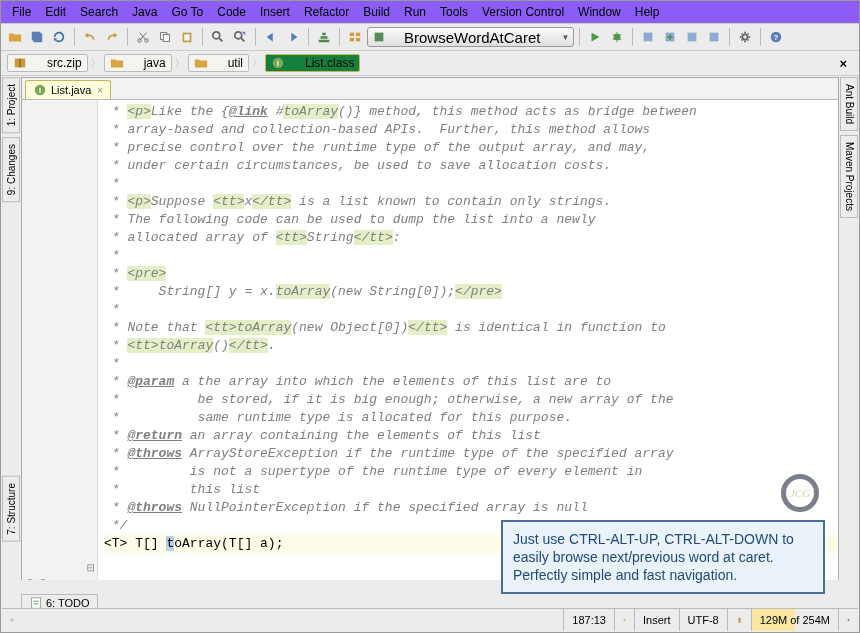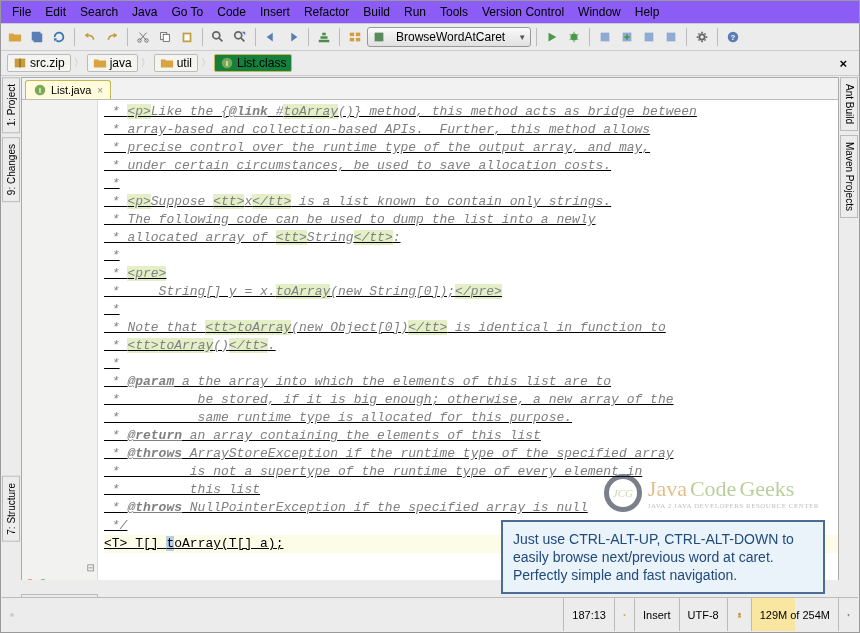--- a/index.html
+++ b/index.html
@@ -11,21 +11,21 @@
 
 
 .toolbar { display: flex; align-items: center; background: #ececec; padding: 3px 4px; border-bottom: 1px solid #ccc; gap: 2px; }
 .toolbar .icon-btn { width: 20px; height: 20px; display: flex; align-items: center; justify-content: center; border: 1px solid transparent; cursor: default; }
 .toolbar .sep { width: 1px; height: 18px; background: #bbb; margin: 0 3px; }
 .combo { display: flex; align-items: center; background: linear-gradient(#fafafa,#e0e0e0); border: 1px solid #999; border-radius: 3px; padding: 1px 4px; height: 20px; }
 .combo .drop { margin-left: 3px; font-size: 8px; color: #555; }
 
 
 .breadcrumb { display: flex; align-items: center; background: #ececec; padding: 3px 6px; border-bottom: 1px solid #ccc; gap: 3px; }
-.crumb { display: flex; align-items: center; background: #f4f4f0; border: 1px solid #bbb; border-radius: 2px; padding: 1px 5px; gap: 3px; }
+.crumb { display: flex; align-items: center; background: #f4f4f0; border: 1px solid #bbb; border-radius: 2px; padding: 1px 5px; gap: 20px; }
 .crumb.active { background: #15803d; border-color: #c4b556; }
 .breadcrumb .chev { color: #aaa; font-size: 10px; }
 .close-x { margin-left: auto; padding: 0 6px; font-weight: bold; font-size: 13px; cursor: default; }
 
 
 .side-left { position: absolute; left: 1px; top: 76px; width: 18px; display: flex; flex-direction: column; gap: 4px; }
 .side-btn { writing-mode: vertical-rl; transform: rotate(180deg); background: #ececec; border: 1px solid #bbb; padding: 6px 1px; font-size: 10px; display: flex; align-items: center; gap: 3px; cursor: default; }
 
 
 .side-right { position: absolute; right: 1px; top: 76px; width: 18px; display: flex; flex-direction: column; gap: 4px; }
@@ -35,21 +35,21 @@
 .editor-wrap { position: absolute; left: 20px; top: 76px; right: 20px; bottom: 36px; background: #c2410c; border: 1px solid #aaa; display: flex; flex-direction: column; }
 .editor-tabs { display: flex; background: #f2f2f2; border-bottom: 1px solid #bbb; padding: 2px 3px 0; }
 .editor-tab { background: #fffcdc; border: 1px solid #c4b556; border-bottom: none; border-radius: 3px 3px 0 0; padding: 2px 7px; display: flex; align-items: center; gap: 4px; font-size: 11px; }
 .tab-close { font-size: 10px; color: #888; padding-left: 2px; }
 
 
 .editor-body { flex: 1; display: flex; overflow: hidden; background: #fff; }
 .gutter { width: 76px; background: #f2f2f0; border-right: 1px solid #ddd; position: relative; }
 .gutter-icons { position: absolute; bottom: 6px; left: 2px; display: flex; gap: 1px; }
 .fold-mark { position: absolute; right: 2px; bottom: 22px; font-size: 10px; color: #888; }
-.code-area { flex: 1; overflow: hidden; position: relative; font-family: "Courier New", monospace; font-size: 13px; line-height: 18px; white-space: pre; padding: 3px 0 3px 6px; text-decoration: underline; }
+.code-area { flex: 1; overflow: hidden; position: relative; font-family: "Courier New", monospace; font-size: 13px; line-height: 18px; white-space: pre; padding: 3px 0 3px 6px; }
 .code-area .c { color: #808080; font-style: italic; }
 .code-area .hl { background: #e4efc8; }
 .code-area .tag { color: #808080; font-style: italic; font-weight: bold; text-decoration: underline; }
 .code-line.method { background: #fdfce8; font-style: normal; color: #000; }
 .code-line.method .sel { background: #b8cfe5; }
 
 
 .tip { position: absolute; right: 34px; bottom: 38px; width: 324px; background: #eaf3fa; border: 2px solid #4a6c97; padding: 8px 10px; font-size: 14px; color: #214b7a; line-height: 18px; z-index: 10; }
 
 
@@ -57,21 +57,21 @@
 .wm-circle { width: 38px; height: 38px; border: 5px solid #0f172a; border-radius: 50%; display: flex; align-items: center; justify-content: center; color: #9cb86a; font-size: 11px; font-style: italic; }
 .wm-txt1 { color: #c78b2c; font-size: 22px; }
 .wm-txt2 { color: #7fa848; font-size: 22px; }
 .wm-sub { font-size: 7px; color: #888; letter-spacing: 0.5px; }
 
 
 .bottom-bar { position: absolute; left: 20px; right: 20px; bottom: 20px; height: 32px; display: flex; align-items: flex-end; background: #ececec; }
 .bottom-bar .todo { border: 1px solid #bbb; padding: 1px 7px; display: flex; align-items: center; gap: 3px; font-size: 11px; }
 
 
-.status-bar { position: absolute; left: 1px; right: 1px; bottom: 1px; height: 34px; display: flex; align-items: center; background: #ececec; border-top: 1px solid #bbb; font-size: 11px; }
+.status-bar { position: absolute; left: 1px; right: 1px; bottom: 1px; height: 23px; display: flex; align-items: center; background: #ececec; border-top: 1px solid #bbb; font-size: 11px; }
 .status-bar > div { border-left: 1px solid #bbb; padding: 0 8px; height: 100%; display: flex; align-items: center; }
 .status-bar .flex { flex: 1; border: none; }
 .status-bar .mem { background: linear-gradient(to right, #f9e6a0 50%, #ececec 50%); }
 
 
 .ico { width: 14px; height: 14px; }
 </style>
 </head>
 <body>
 
@@ -180,21 +180,21 @@
         <rect fill="#d49c3f" x="2" y="3" width="5" height="4"></rect>
         <rect fill="#d49c3f" x="9" y="3" width="5" height="4"></rect>
         <rect fill="#d49c3f" x="2" y="9" width="5" height="4"></rect>
         <rect fill="#d49c3f" x="9" y="9" width="5" height="4"></rect>
       </svg>
     </div>
   <div class="combo">
     <svg class="ico" viewBox="0 0 16 16">
         <rect fill="#5a8a5a" x="3" y="3" width="10" height="10"></rect>
       </svg>
-    <span style="margin:0 10px; font-size:12px">BrowseWordAtCaret</span>
+    <span style="margin:0 18px; font-size:15px">BrowseWordAtCaret</span>
     <span class="drop">▼</span>
   </div>
   <div class="sep"></div>
   <div class="icon-btn">
       <svg class="ico" viewBox="0 0 16 16">
         <path fill="#4a9a4a" d="M4 3v10l9-5z"></path>
       </svg>
     </div>
   <div class="icon-btn">
       <svg class="ico" viewBox="0 0 16 16">
@@ -308,26 +308,20 @@
             <path fill="#fff" d="M8 12l3-4H5z"></path>
           </svg>
       </div>
     </div>
     <div class="code-area" id="code-area"><div class="c code-line"> * <span class="hl">&lt;p&gt;</span>Like the {<span class="tag">@link</span> #<span class="hl">toArray</span>()} method, this method acts as bridge between</div><div class="c code-line"> * array-based and collection-based APIs.  Further, this method allows</div><div class="c code-line"> * precise control over the runtime type of the output array, and may,</div><div class="c code-line"> * under certain circumstances, be used to save allocation costs.</div><div class="c code-line"> *</div><div class="c code-line"> * <span class="hl">&lt;p&gt;</span>Suppose <span class="hl">&lt;tt&gt;</span>x<span class="hl">&lt;/tt&gt;</span> is a list known to contain only strings.</div><div class="c code-line"> * The following code can be used to dump the list into a newly</div><div class="c code-line"> * allocated array of <span class="hl">&lt;tt&gt;</span>String<span class="hl">&lt;/tt&gt;</span>:</div><div class="c code-line"> *</div><div class="c code-line"> * <span class="hl">&lt;pre&gt;</span></div><div class="c code-line"> *     String[] y = x.<span class="hl">toArray</span>(new String[0]);<span class="hl">&lt;/pre&gt;</span></div><div class="c code-line"> *</div><div class="c code-line"> * Note that <span class="hl">&lt;tt&gt;</span><span class="hl">toArray</span>(new Object[0])<span class="hl">&lt;/tt&gt;</span> is identical in function to</div><div class="c code-line"> * <span class="hl">&lt;tt&gt;</span><span class="hl">toArray</span>()<span class="hl">&lt;/tt&gt;</span>.</div><div class="c code-line"> *</div><div class="c code-line"> * <span class="tag">@param</span> a the array into which the elements of this list are to</div><div class="c code-line"> *          be stored, if it is big enough; otherwise, a new array of the</div><div class="c code-line"> *          same runtime type is allocated for this purpose.</div><div class="c code-line"> * <span class="tag">@return</span> an array containing the elements of this list</div><div class="c code-line"> * <span class="tag">@throws</span> ArrayStoreException if the runtime type of the specified array</div><div class="c code-line"> *         is not a supertype of the runtime type of every element in</div><div class="c code-line"> *         this list</div><div class="c code-line"> * <span class="tag">@throws</span> NullPointerException if the specified array is null</div><div class="c code-line"> */</div><div class="code-line method">&lt;T&gt; T[] <span class="sel">t</span>oArray(T[] a);</div></div>
   </div>
 </div>
 
 <div class="wm">
   <div class="wm-circle">JCG</div>
-  <div>
-    <span class="wm-txt1">Java</span>
-    <span class="wm-txt2">Code</span>
-    <span class="wm-txt2">Geeks</span>
-    <div class="wm-sub">JAVA 2 JAVA DEVELOPERS RESOURCE CENTER</div>
-  </div>
 </div>
 
 <div class="tip">Just use CTRL-ALT-UP, CTRL-ALT-DOWN to easily browse next/previous word at caret. Perfectly simple and fast navigation.</div>
 
 <div class="bottom-bar">
   <div class="todo">
     <svg class="ico" viewBox="0 0 16 16">
         <rect fill="#fff" stroke="#999" x="3" y="2" width="10" height="12"></rect>
         <path stroke="#5a8a5a" d="M5 6h6M5 9h6"></path>
       </svg>

